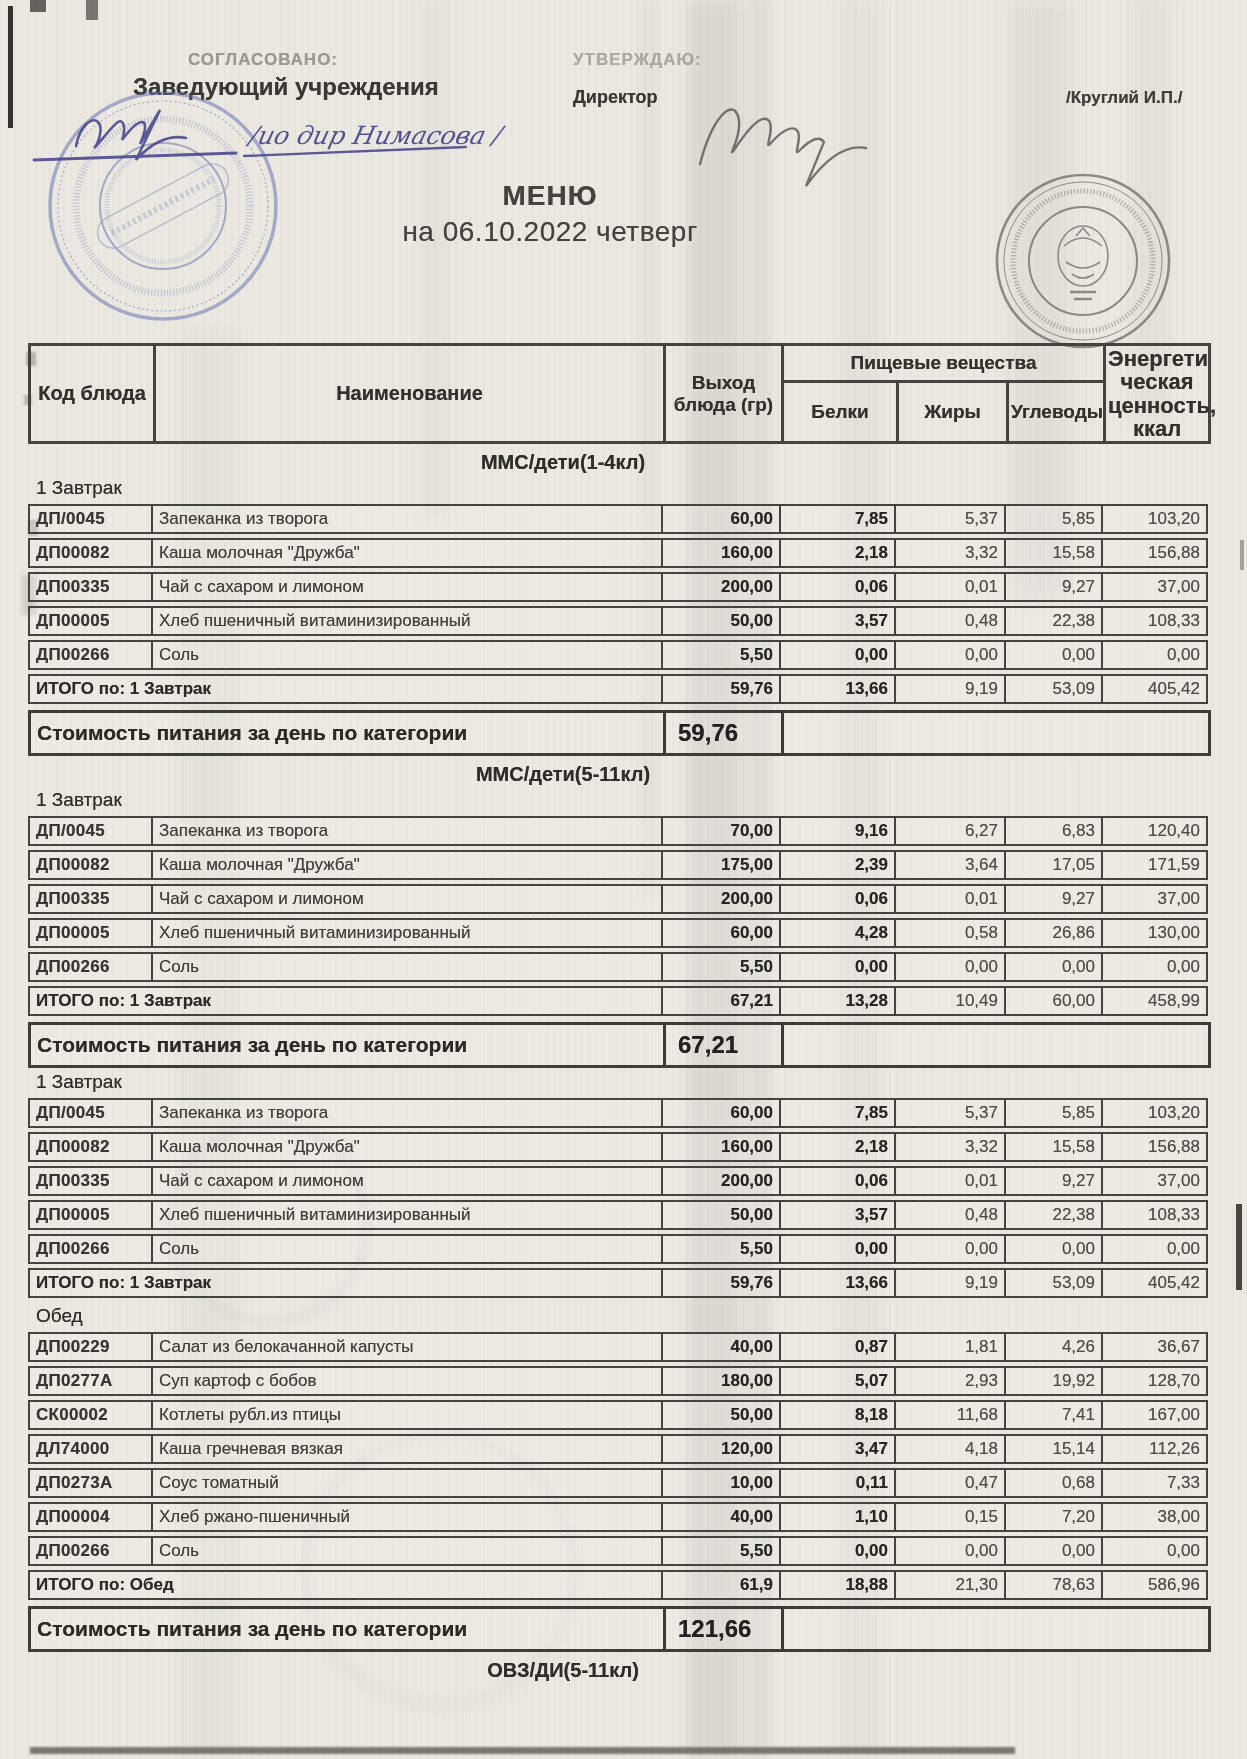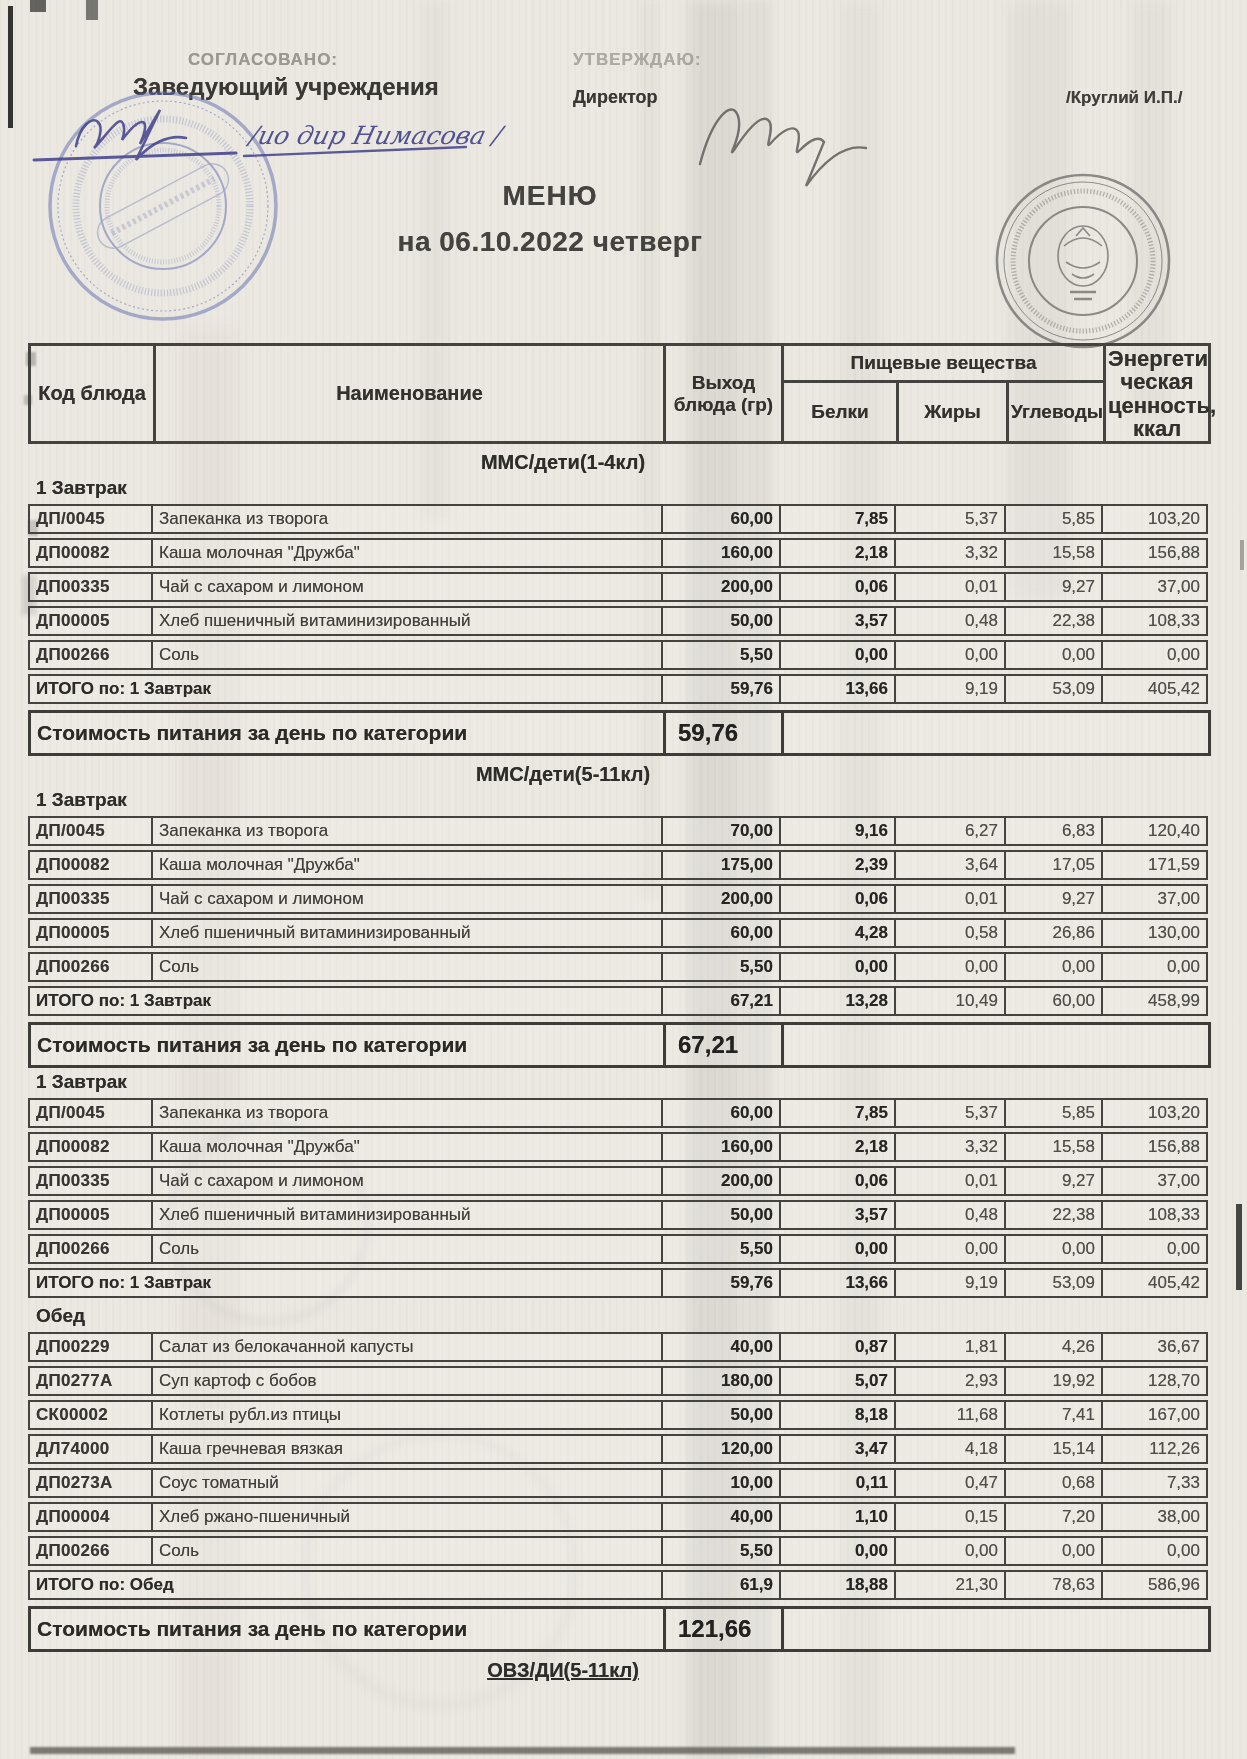--- a/index.html
+++ b/index.html
@@ -20,38 +20,38 @@
   .txt{position:absolute;text-shadow:0 0 .6px rgba(70,68,64,.7);}
 
   
   .agreed-label{left:188px;top:50px;font-size:17px;font-weight:bold;letter-spacing:1px;color:#6c6a66;opacity:.62;filter:blur(.4px);}
   .agreed-role{left:133px;top:73px;font-size:24px;font-weight:bold;color:#3a3835;}
   .approve-label{left:573px;top:50px;font-size:17px;font-weight:bold;letter-spacing:1px;color:#716f6a;opacity:.5;filter:blur(.5px);}
   .approve-role{left:573px;top:87px;font-size:18px;font-weight:bold;color:#3a3835;}
   .approve-name{left:1066px;top:88px;font-size:17px;font-weight:bold;color:#403e3b;}
   .title-block{left:300px;top:180px;width:500px;text-align:center;}
   .doc-title{font-size:28px;font-weight:bold;color:#454340;letter-spacing:1px;}
-  .doc-date{font-size:28px;font-weight:bold;color:#454340;margin-top:14px;letter-spacing:.5px;}
+  .doc-date{font-size:28px;font-weight:normal;color:#454340;margin-top:4px;letter-spacing:.5px;}
 
   
   #table-area{position:absolute;left:28px;top:343px;width:1180px;}
   table{border-spacing:0;}
   .header-table{width:1180px;table-layout:fixed;border-collapse:collapse;}
   .header-table th{
     border:3px solid #454340;font-weight:bold;color:#33312e;padding:1px 2px;
     text-shadow:0 0 .6px rgba(60,58,54,.75);
   }
   .h-code,.h-name{font-size:20px;}
   .h-out{font-size:19px;line-height:1.12;}
   .h-nutr{font-size:19px;height:30px;}
   .h-sub{font-size:19px;height:52px;}
   .h-energy{font-size:22px;line-height:1.06;padding:0 2px;}
 
   .cat-title{margin:7px 0 3px;font-size:20px;font-weight:bold;text-align:center;padding-right:110px;color:#2e2d2a;text-shadow:0 0 .6px rgba(60,58,54,.8);}
-  .meal-label{margin:3px 0 1px;padding-left:8px;font-size:19px;font-weight:bold;color:#2e2d2a;text-shadow:0 0 .6px rgba(60,58,54,.8);}
+  .meal-label{margin:3px 0 1px;padding-left:8px;font-size:19px;font-weight:normal;color:#2e2d2a;text-shadow:0 0 .6px rgba(60,58,54,.8);}
 
   .rows-table{width:1180px;table-layout:fixed;border-collapse:separate;border-spacing:0 4px;}
   .rows-table td{
     border:2px solid #454340;border-left-width:0;height:26px;
     font-size:17px;padding:0 6px;overflow:hidden;white-space:nowrap;
     text-shadow:0 0 .6px rgba(70,68,64,.65);background:rgba(255,255,255,.12);
   }
   .rows-table td:first-child{border-left-width:2px;}
   .c-code{font-weight:bold;color:#383634;letter-spacing:.3px;}
   .c-name{color:#403e3b;font-size:17.5px;}
@@ -509,17 +509,17 @@
             <col style="width: 105px;">
           </colgroup>
           <tbody>
             <tr class="cost-tr">
               <td class="cost-label" colspan="2">Стоимость питания за день по категории</td>
               <td class="cost-value">121,66</td>
               <td class="cost-empty" colspan="4"></td>
             </tr>
           </tbody>
         </table>
-        <div class="cat-title txt2" style="position: static; text-decoration: underline;">ОВЗ/ДИ(5-11кл)</div>
+        <div class="cat-title txt2" style="position: static;">ОВЗ/ДИ(5-11кл)</div>
       </div>
   </div>
 
 </div>
 
 </body></html>

